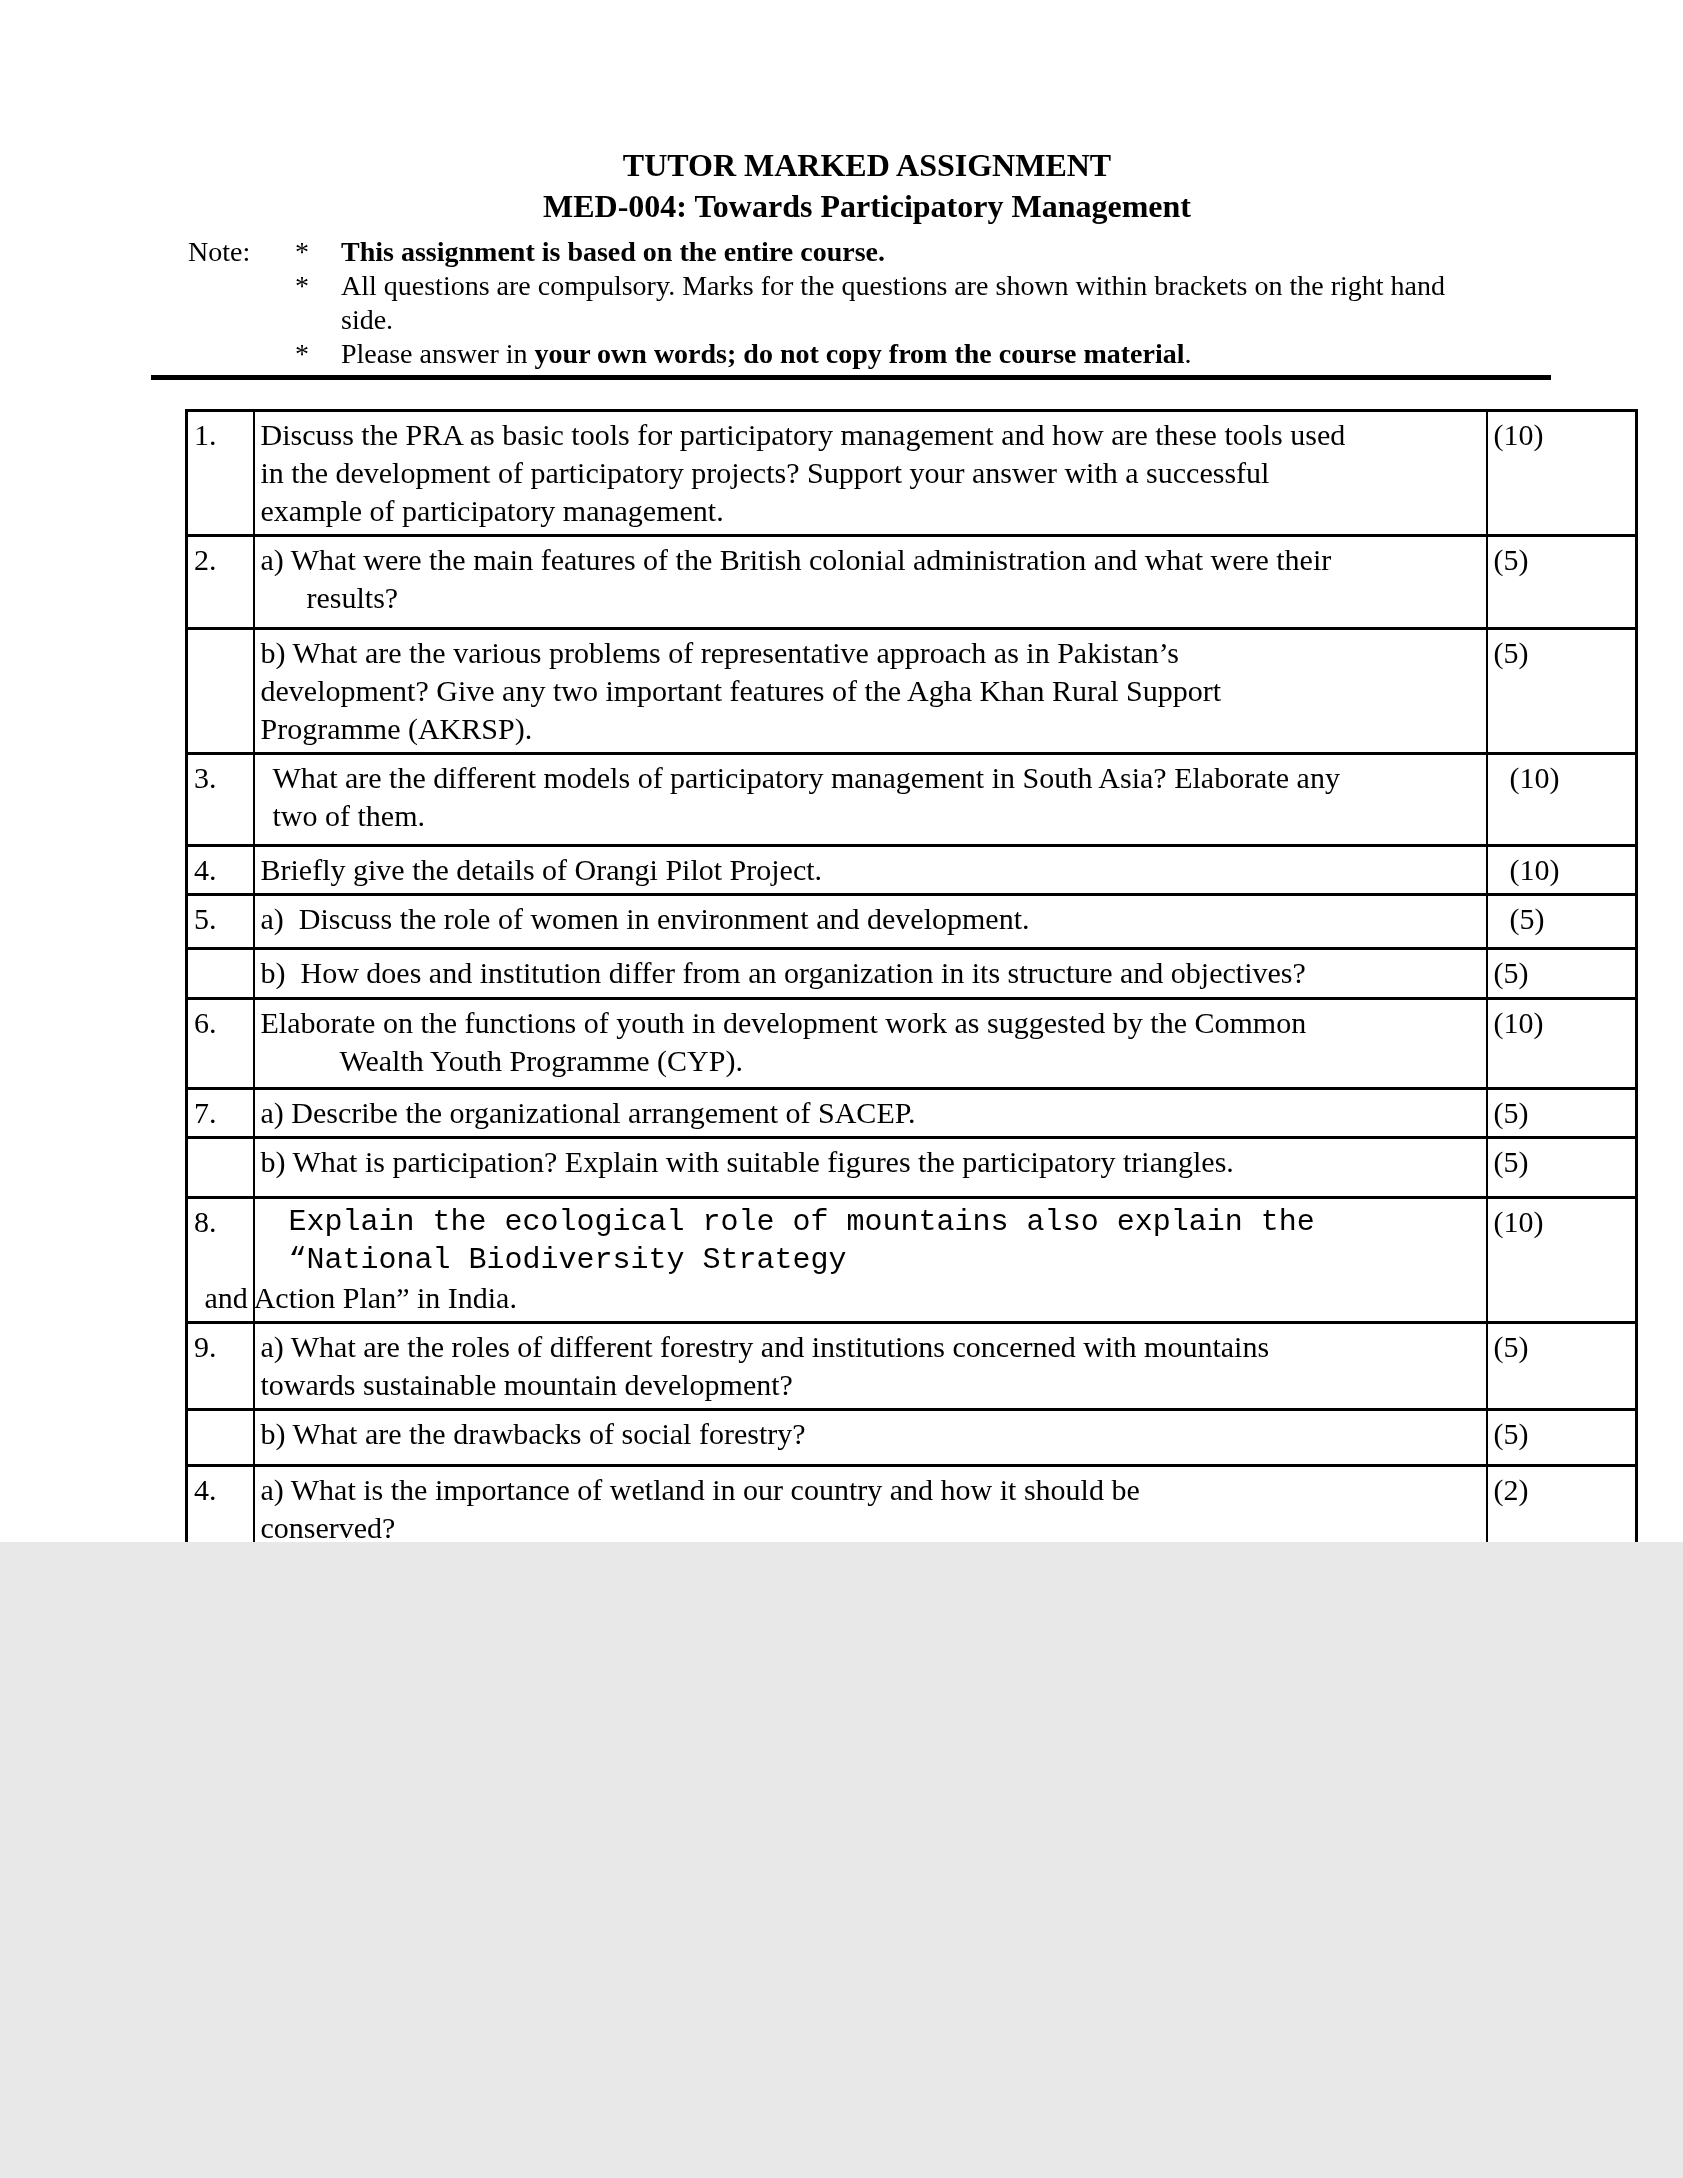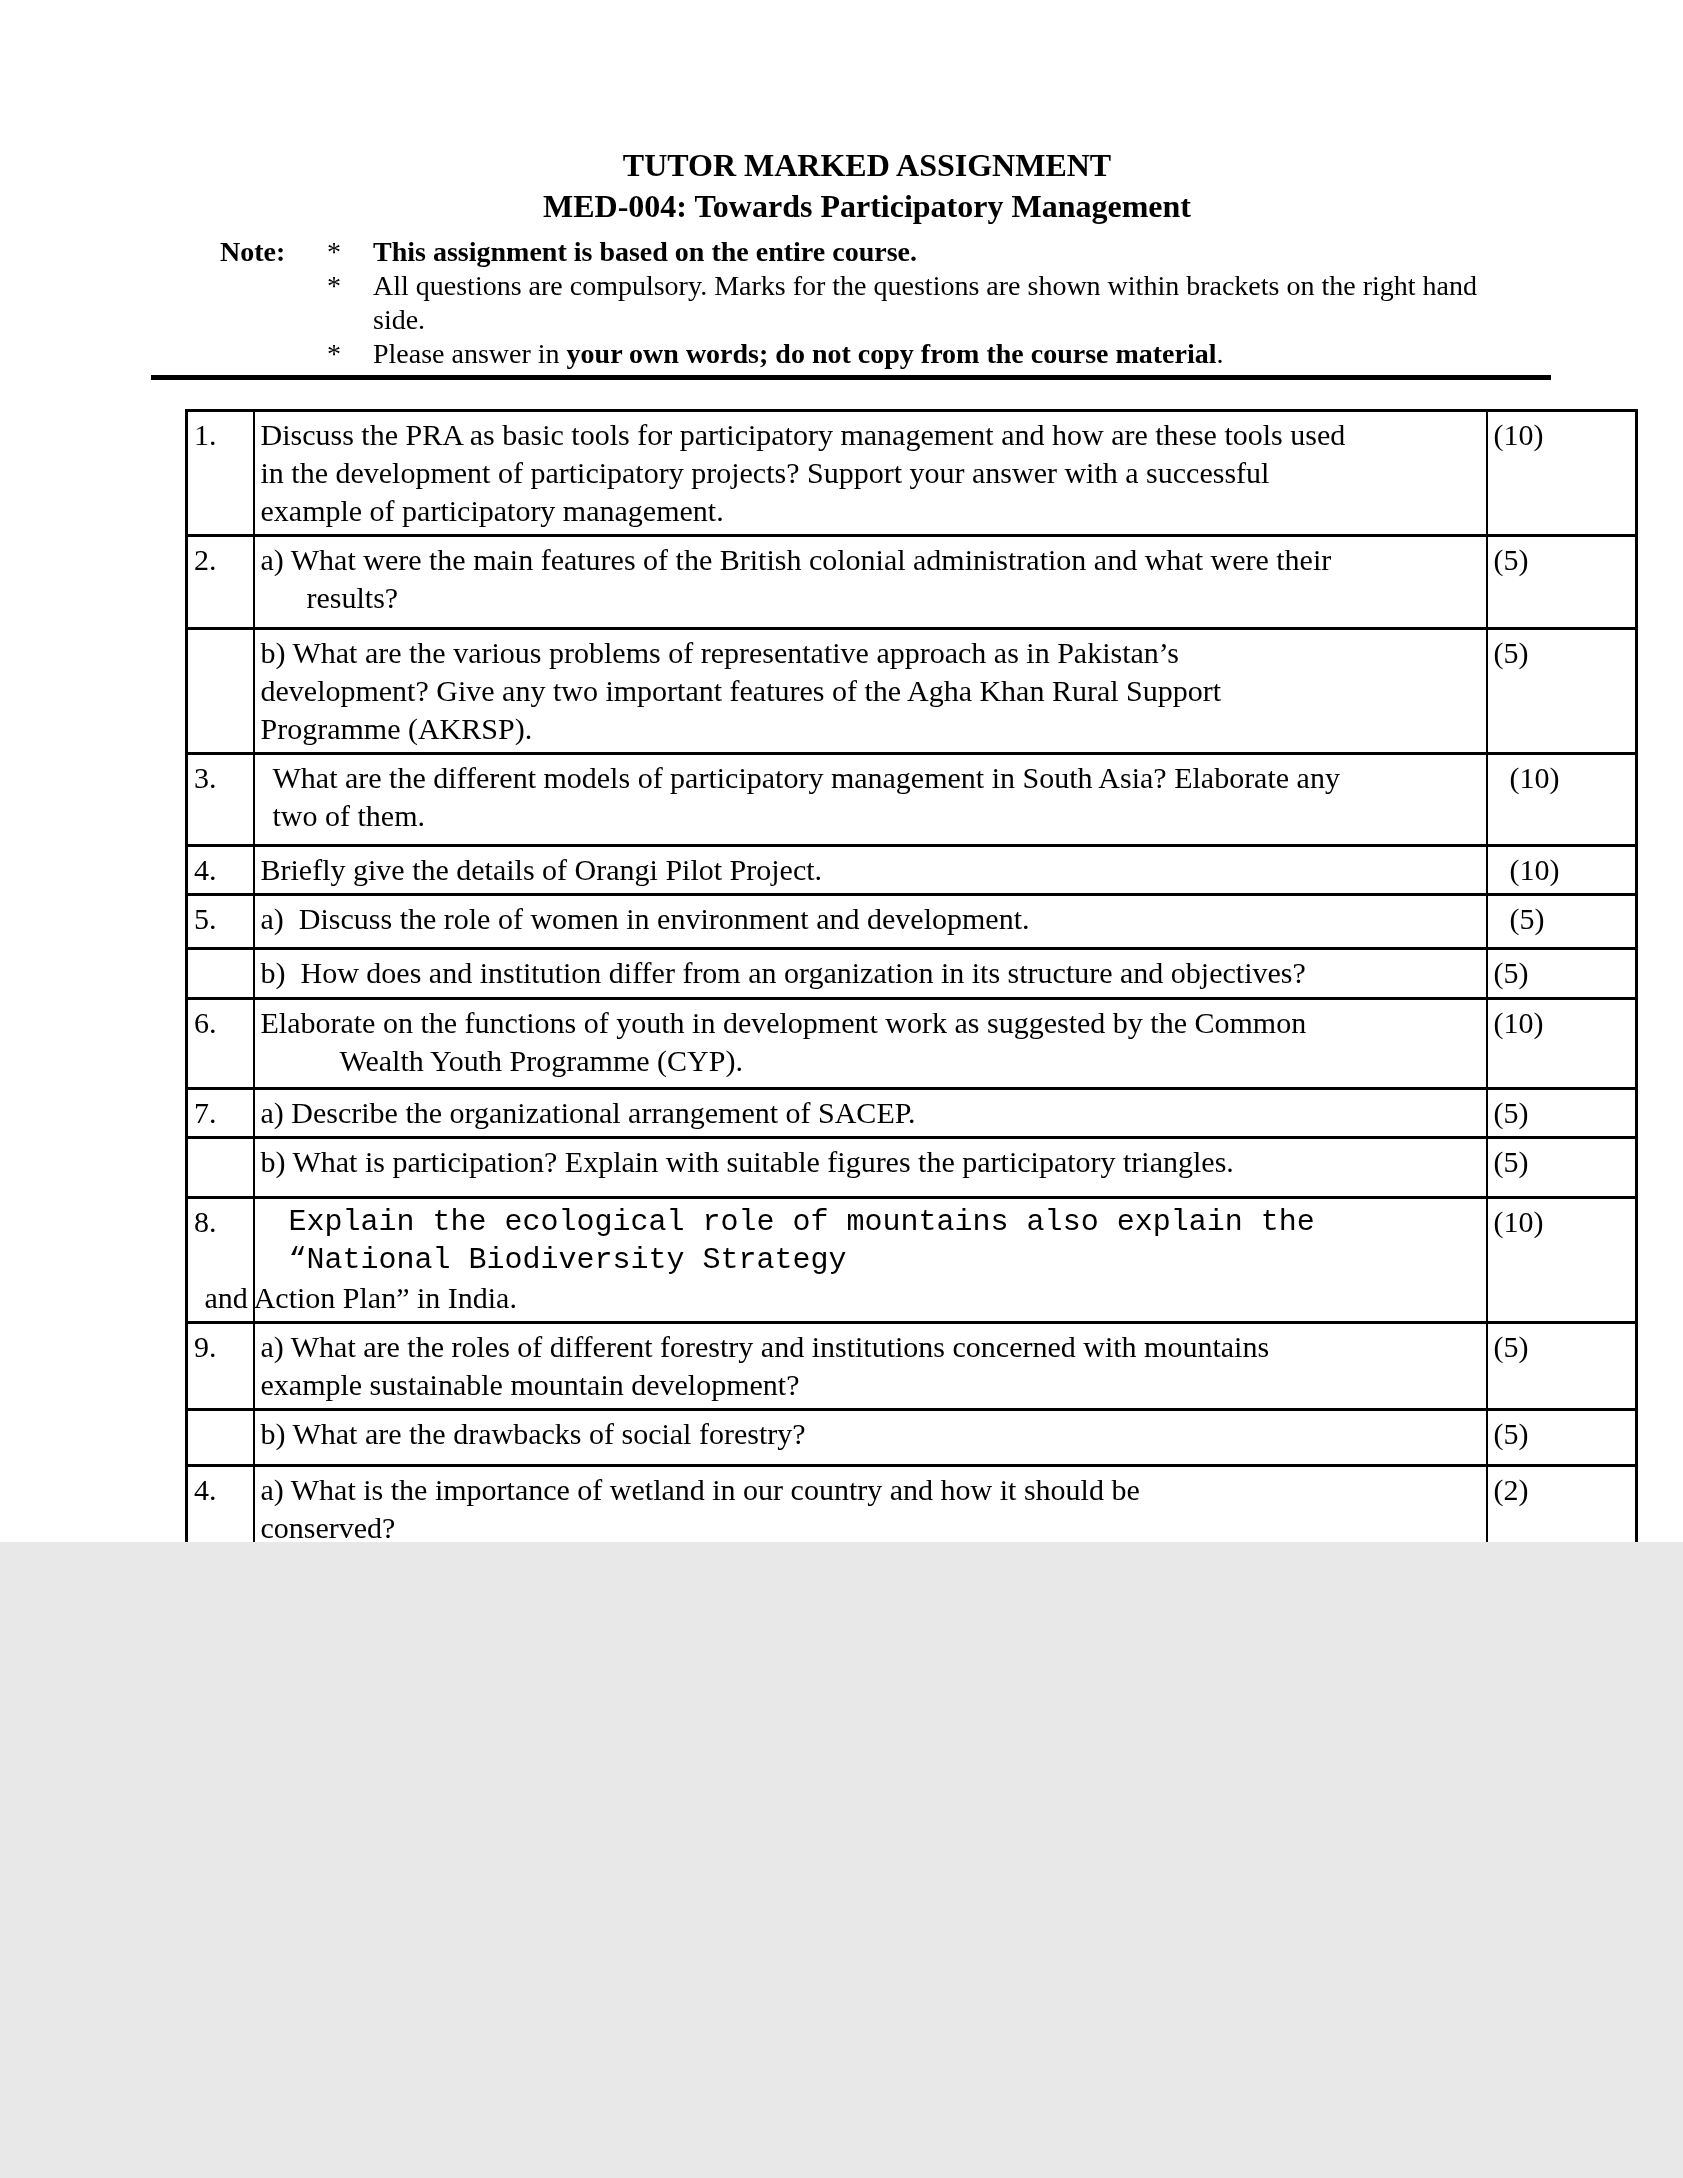--- a/index.html
+++ b/index.html
@@ -16,21 +16,21 @@
 
   .title, .subtitle {
     text-align:center; font-weight:bold;
     font-size:32px; line-height:41px;
   }
   .codes {
     text-align:right; font-weight:bold;
     font-size:29px; line-height:34px; margin-top:4px;
   }
   .note { display:flex; font-size:28px; line-height:34px; margin-top:8px; }
-  .note-label { font-weight:bold; width:107px; flex:none;margin-left:32px; }
+  .note-label { font-weight:normal; width:107px; flex:none; }
   .note-bullets { flex:1; }
   .bullet { display:flex; }
   .bullet .star { width:46px; flex:none; }
   .bullet .btext { flex:1; }
   .bullet .bline { white-space:pre-wrap; }
   .bullet .seg-b { font-weight:bold; }
 
   .rule {
     margin-left:151px; width:1400px; height:5px;
     background:#000; margin-top:4px;
@@ -204,21 +204,21 @@
           <td class="c-text">
             <div class="qline">Explain the ecological role of mountains also explain the “National Biodiversity Strategy</div>
             <div class="qline">and Action Plan” in India.</div>
           </td>
           <td class="c-marks">(10)</td>
         </tr>
         <tr class="r-q9a">
           <td class="c-num">9.</td>
           <td class="c-text">
             <div class="qline">a) What are the roles of different forestry and institutions concerned with mountains</div>
-            <div class="qline">example sustainable mountain development?</div>
+            <div class="qline">towards sustainable mountain development?</div>
           </td>
           <td class="c-marks">(5)</td>
         </tr>
         <tr class="r-q9b">
           <td class="c-num"></td>
           <td class="c-text">
             <div class="qline">b) What are the drawbacks of social forestry?</div>
           </td>
           <td class="c-marks">(5)</td>
         </tr>

